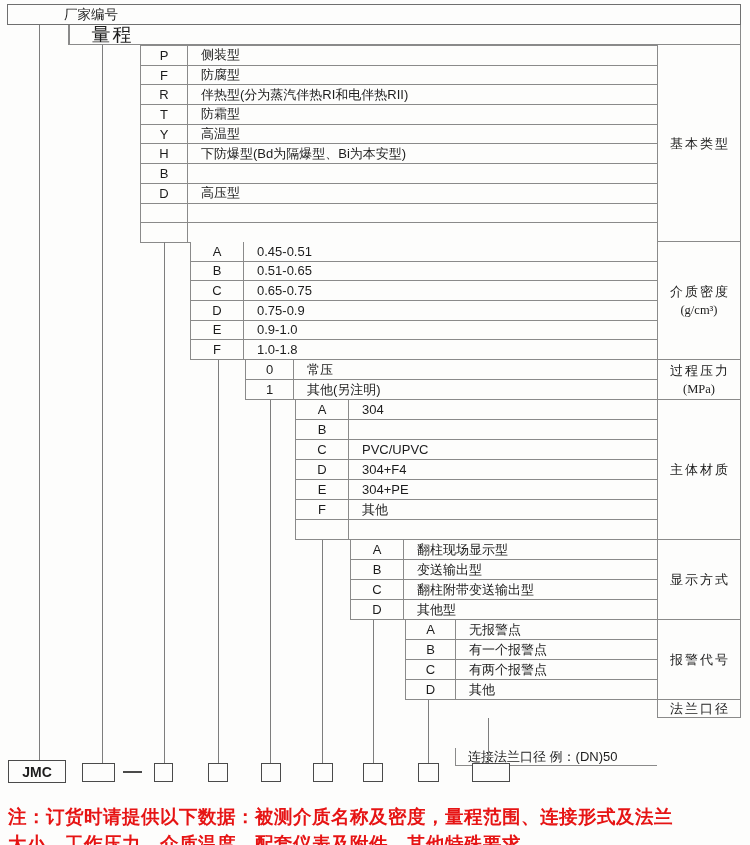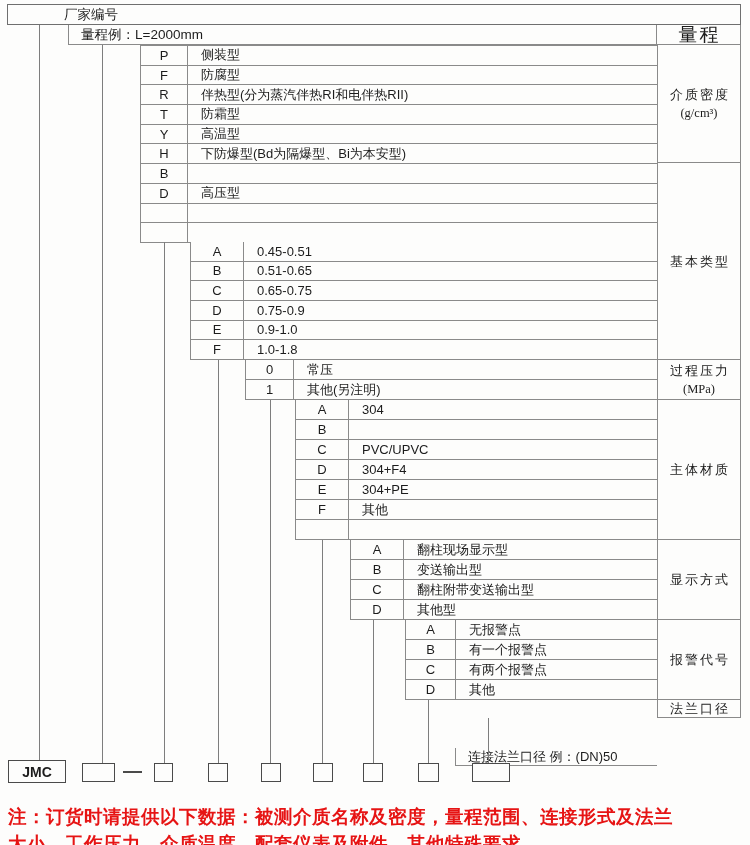--- a/index.html
+++ b/index.html
@@ -85,21 +85,20 @@
 </style>
 </head>
 <body>
 
 <div class="stage">
 
   <div class="hdr">
     <span>厂家编号</span>
   </div>
   <div class="rangeRow">
-    <div class="txt">量程例：L=2000mm</div>
     <div class="lbl">量程</div>
   </div>
 
   <div class="sec" id="sec-basic">
 
   <div class="row">
       <div class="code">P</div>
       <div class="desc">侧装型</div>
     </div>
       <div class="row">
@@ -246,26 +245,26 @@
     </div>
       <div class="row">
       <div class="code">D</div>
       <div class="desc">其他</div>
     </div>
     </div>
 
   <div class="flangeRow">连接法兰口径 例：(DN)50</div>
 
   <div class="labelCol">
+    <div class="cell c-basic">
+      <span>基本类型</span>
+    </div>
     <div class="cell c-density">
       <span>介质密度</span>
       <span class="sub">(g/cm³)</span>
-    </div>
-    <div class="cell c-basic">
-      <span>基本类型</span>
     </div>
     <div class="cell c-pressure">
       <span>过程压力</span>
       <span class="sub">(MPa)</span>
     </div>
     <div class="cell c-material">
       <span>主体材质</span>
     </div>
     <div class="cell c-display">
       <span>显示方式</span>

